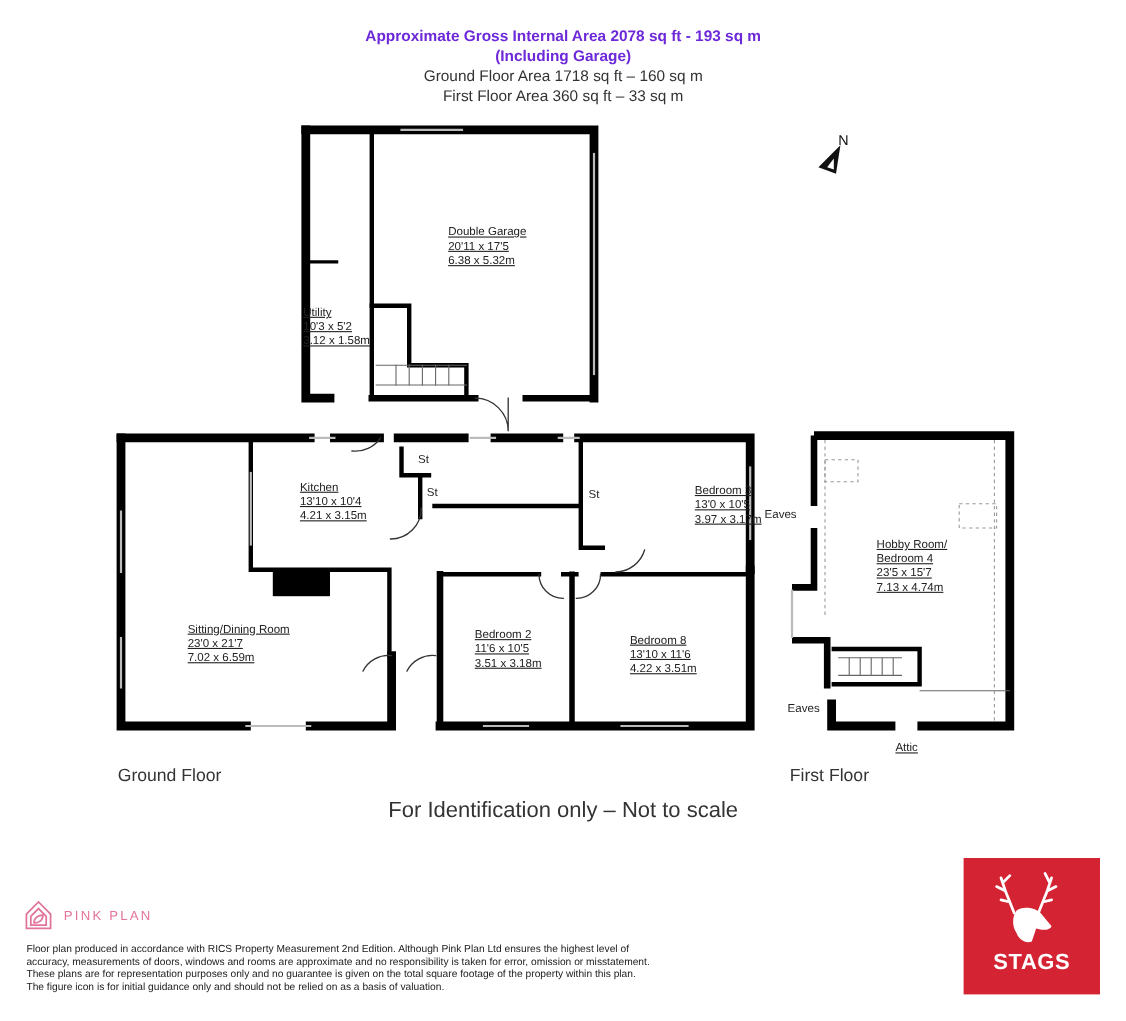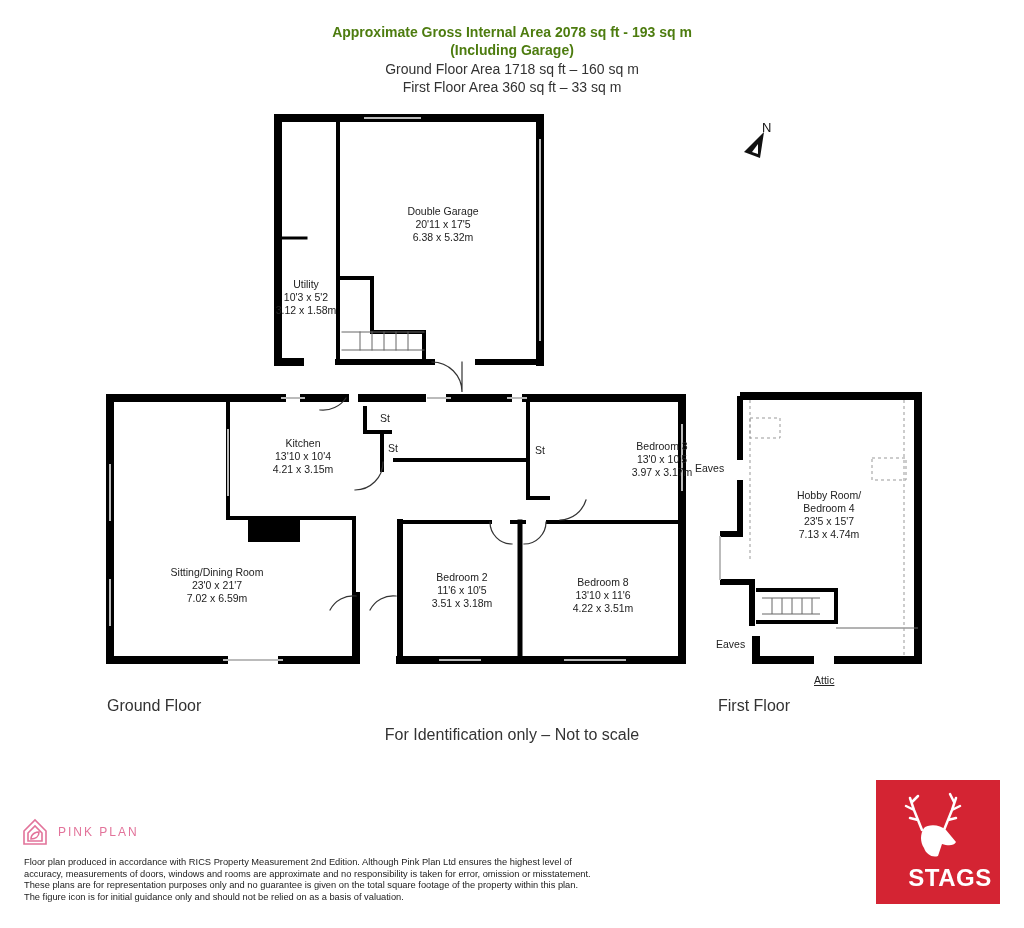--- a/index.html
+++ b/index.html
@@ -1,30 +1,30 @@
 <!DOCTYPE html>
 <html><head>
 <meta charset="utf-8">
 <style>
   html, body { margin: 0; padding: 0; background: #ffffff; }
   body { width: 1024px; height: 928px; position: relative; overflow: hidden;
          font-family: "Liberation Sans", sans-serif; color: #222; }
-  .hdr { position: absolute; left: 0; width: 1024px; text-align: center; color: #4d7c0f; }
+  .hdr { position: absolute; left: 0; width: 1024px; text-align: center; color: #6d28d9; }
   .hdr.b { font-weight: bold; font-size: 14px; }
   .hdr.n { font-size: 14px; color: #333; }
   svg.plan { position: absolute; left: 0; top: 0; }
-  .lbl { position: absolute; text-align: center; font-size: 10.5px; line-height: 13px; color: #222; transform: translateX(-50%); white-space: nowrap; }
+  .lbl { position: absolute; text-align: left; font-size: 10.5px; line-height: 13px; color: #222; transform: translateX(-50%); white-space: nowrap; text-decoration: underline; }
   .small { position: absolute; font-size: 10.5px; color: #222; text-align: center; }
   .floor { position: absolute; font-size: 16px; color: #333; }
-  .note { position: absolute; font-size: 16px; color: #333; left: 0; width: 1024px; text-align: center; top: 726px; }
+  .note { position: absolute; font-size: 20px; color: #333; left: 0; width: 1024px; text-align: center; top: 726px; }
   .pink { position: absolute; left: 22px; top: 818px; display: flex; align-items: center; gap: 10px; }
   .pink-text { color: #e2739a; font-size: 12px; letter-spacing: 2px; }
   .disclaimer { position: absolute; left: 24px; top: 857px; width: 570px; font-size: 9.3px; line-height: 11.5px; color: #222; }
   .stags { position: absolute; left: 876px; top: 780px; width: 124px; height: 124px; background: #d42433; }
-  .stags-text { position: absolute; left: 0; width: 148px; top: 84px; text-align: center; color: #fff; font-weight: bold; font-size: 24px; letter-spacing: 0.5px; }
+  .stags-text { position: absolute; left: 0; width: 124px; top: 84px; text-align: center; color: #fff; font-weight: bold; font-size: 20px; letter-spacing: 0.5px; }
   .north { position: absolute; left: 742px; top: 118px; }
   .north-n { position: absolute; left: 762px; top: 120px; font-size: 13px; color: #111; }
 </style>
 </head>
 <body>
 
 <div class="hdr b" style="top:24px;">Approximate Gross Internal Area 2078 sq ft - 193 sq m</div>
 <div class="hdr b" style="top:42px;">(Including Garage)</div>
 <div class="hdr n" style="top:61px;">Ground Floor Area 1718 sq ft – 160 sq m</div>
 <div class="hdr n" style="top:79px;">First Floor Area 360 sq ft – 33 sq m</div>

